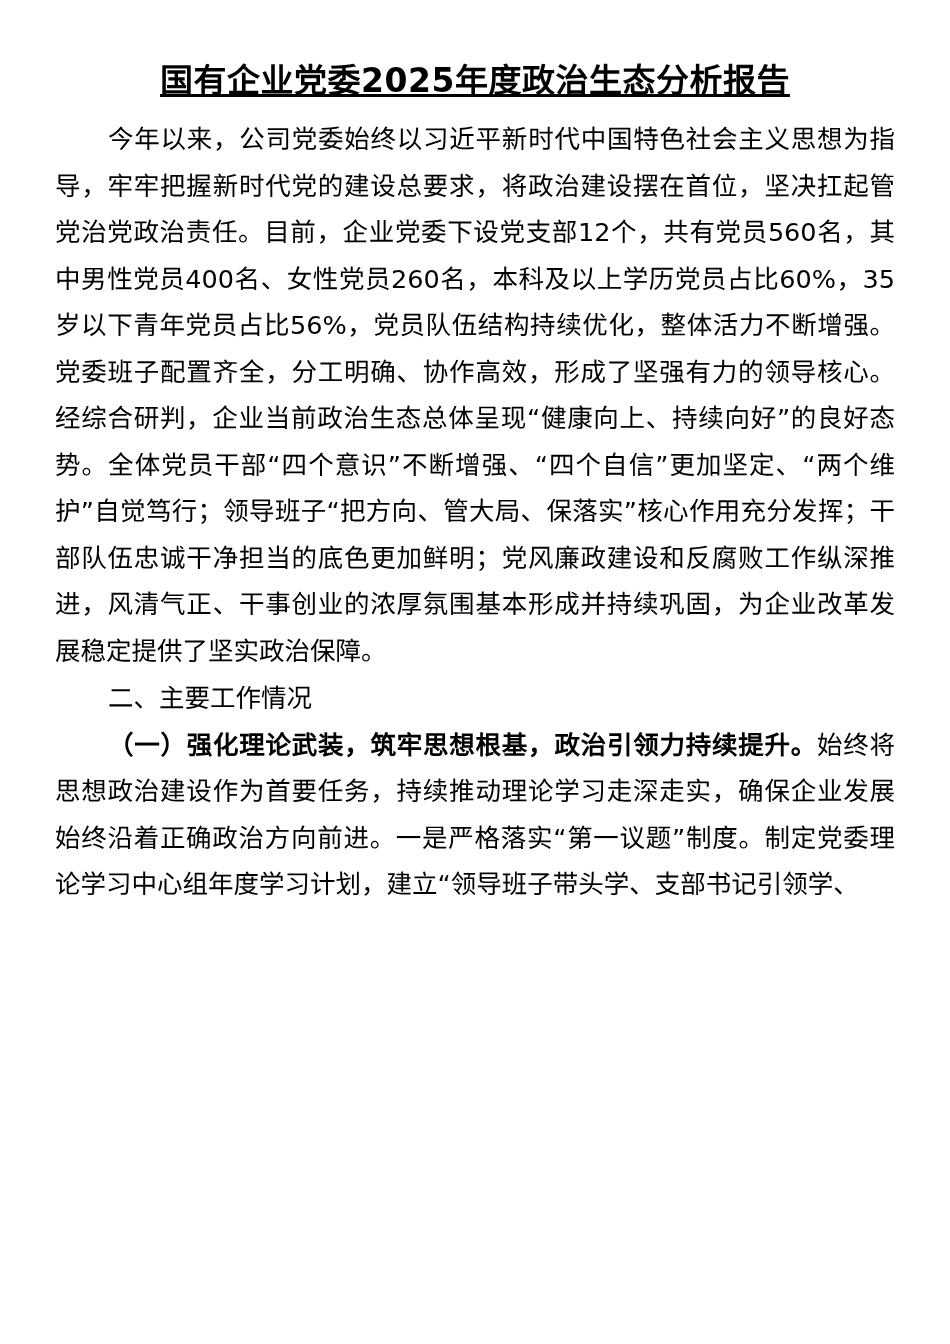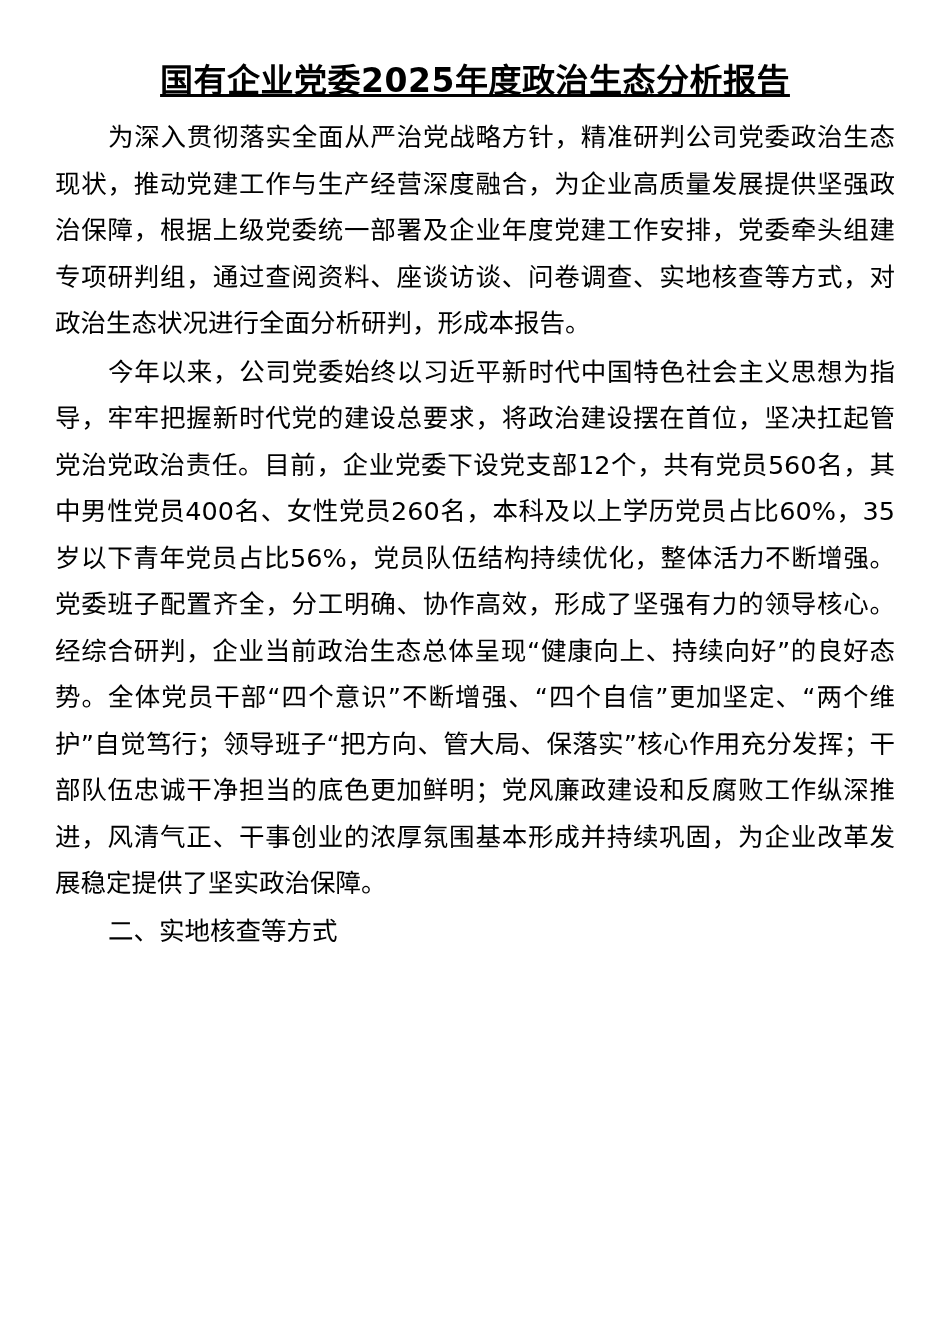--- a/index.html
+++ b/index.html
@@ -82,26 +82,28 @@
   .spacer-2 { height: 1px; }
 </style>
 </head>
 <body>
 
 <div class="page">
   <div class="doc-body">
 
     <h1 class="doc-title" id="title-el">国有企业党委2025年度政治生态分析报告</h1>
 
-    <p class="para indent">为深入贯彻落实全面从严治党战略方针，精准研判公司党委政治生态现状，推动党建工作与生产经营深度融合，为企业高质量发展提供坚强政治保障，根据上级党委统一部署及企业年度党建工作安排，党委牵头组建专项研判组，通过查阅资料、座谈访谈、问卷调查、实地核查等方式，对政治生态状况进行全面分析研判，形成本报告。</p>
 
     <div class="spacer-1"></div>
 
 
     <p class="para indent">今年以来，公司党委始终以习近平新时代中国特色社会主义思想为指导，牢牢把握新时代党的建设总要求，将政治建设摆在首位，坚决扛起管党治党政治责任。目前，企业党委下设党支部12个，共有党员560名，其中男性党员400名、女性党员260名，本科及以上学历党员占比60%，35岁以下青年党员占比56%，党员队伍结构持续优化，整体活力不断增强。党委班子配置齐全，分工明确、协作高效，形成了坚强有力的领导核心。经综合研判，企业当前政治生态总体呈现“健康向上、持续向好”的良好态势。全体党员干部“四个意识”不断增强、“四个自信”更加坚定、“两个维护”自觉笃行；领导班子“把方向、管大局、保落实”核心作用充分发挥；干部队伍忠诚干净担当的底色更加鲜明；党风廉政建设和反腐败工作纵深推进，风清气正、干事创业的浓厚氛围基本形成并持续巩固，为企业改革发展稳定提供了坚实政治保障。</p>
 
     <div class="spacer-2"></div>
 
-    <p class="section-heading">二、实地核查等方式</p>
+    <p class="section-heading">二、主要工作情况</p>
 
+    <p class="para indent">
+      <span class="lead-bold">（一）强化理论武装，筑牢思想根基，政治引领力持续提升。</span><span>始终将思想政治建设作为首要任务，持续推动理论学习走深走实，确保企业发展始终沿着正确政治方向前进。一是严格落实“第一议题”制度。制定党委理论学习中心组年度学习计划，建立“领导班子带头学、支部书记引领学、</span>
+    </p>
 
   </div>
 </div>
 
 </body></html>

